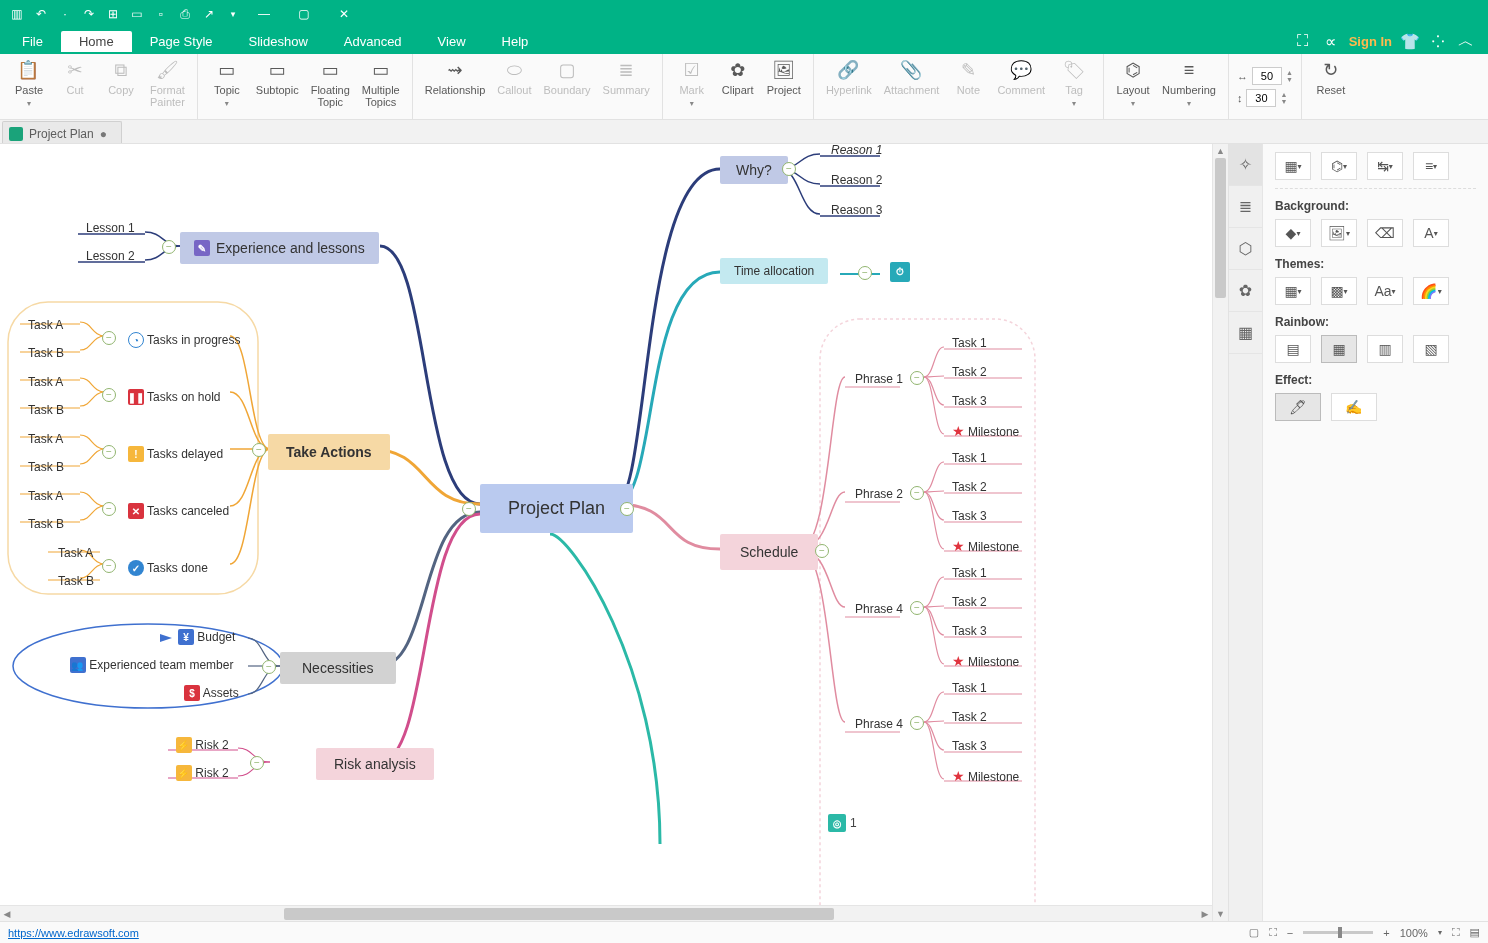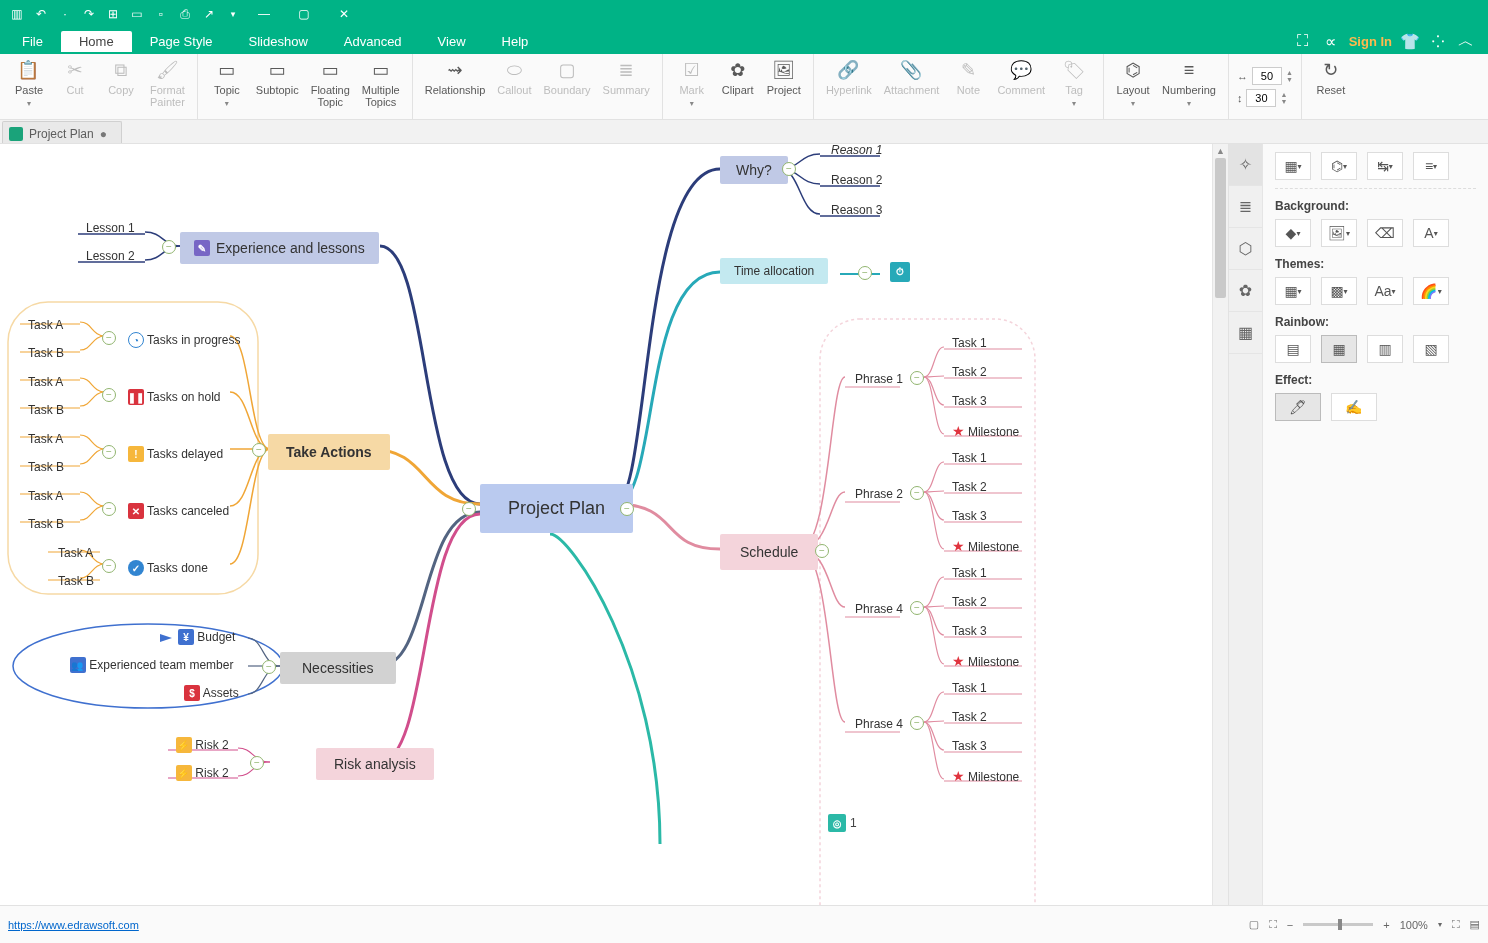--- a/index.html
+++ b/index.html
@@ -66,21 +66,21 @@
 .opt-btn { width: 36px; height: 28px; border: 1px solid #ddd; background: #fff; display: flex; align-items: center; justify-content: center; cursor: pointer; font-size: 14px; color: #555; }
 .opt-btn.selected { background: #e6e6e6; border-color: #bbb; }
 .divider { border-top: 1px dashed #ddd; margin: 8px 0; }
 
 
 .hscroll { height: 16px; background: #f2f2f2; border-top: 1px solid #e5e5e5; position: absolute; left: 0; right: 276px; bottom: 22px; display: flex; align-items: center; }
 .hscroll .thumb { height: 12px; background: #c9c9c9; border-radius: 2px; margin-left: 270px; width: 550px; }
 .hscroll .arr { width: 14px; height: 14px; display: flex; align-items: center; justify-content: center; font-size: 9px; color: #888; cursor: pointer; }
 
 
-.statusbar { position: absolute; bottom: 0; left: 0; right: 0; height: 38px; background: #fafafa; border-top: 1px solid #e2e2e2; display: flex; align-items: center; font-size: 11px; padding: 0 8px; }
+.statusbar { position: absolute; bottom: 0; left: 0; right: 0; height: 22px; background: #fafafa; border-top: 1px solid #e2e2e2; display: flex; align-items: center; font-size: 11px; padding: 0 8px; }
 .statusbar a { color: #0066cc; text-decoration: underline; }
 .statusbar .sb-right { margin-left: auto; display: flex; align-items: center; gap: 10px; color: #666; }
 .sb-right .sb-btn { cursor: pointer; }
 .zoom-slider { width: 70px; height: 3px; background: #c9c9c9; position: relative; }
 .zoom-slider::after { content: ''; position: absolute; left: 50%; top: -4px; width: 4px; height: 11px; background: #888; }
 
 
 .node { position: absolute; font-size: 13px; padding: 3px 8px; border-radius: 2px; color: #333; white-space: nowrap; }
 .node.root { background: #bacaef; font-size: 18px; padding: 14px 28px; }
 .node.why { background: #c0c9e6; padding: 6px 16px; font-size: 14px; }

